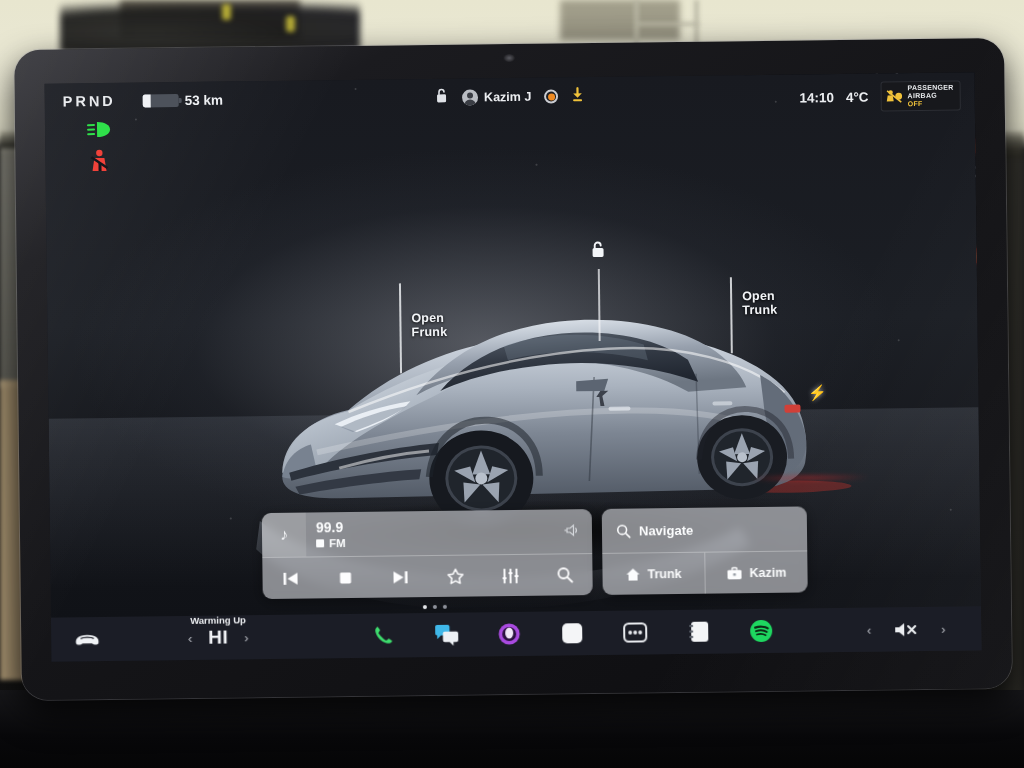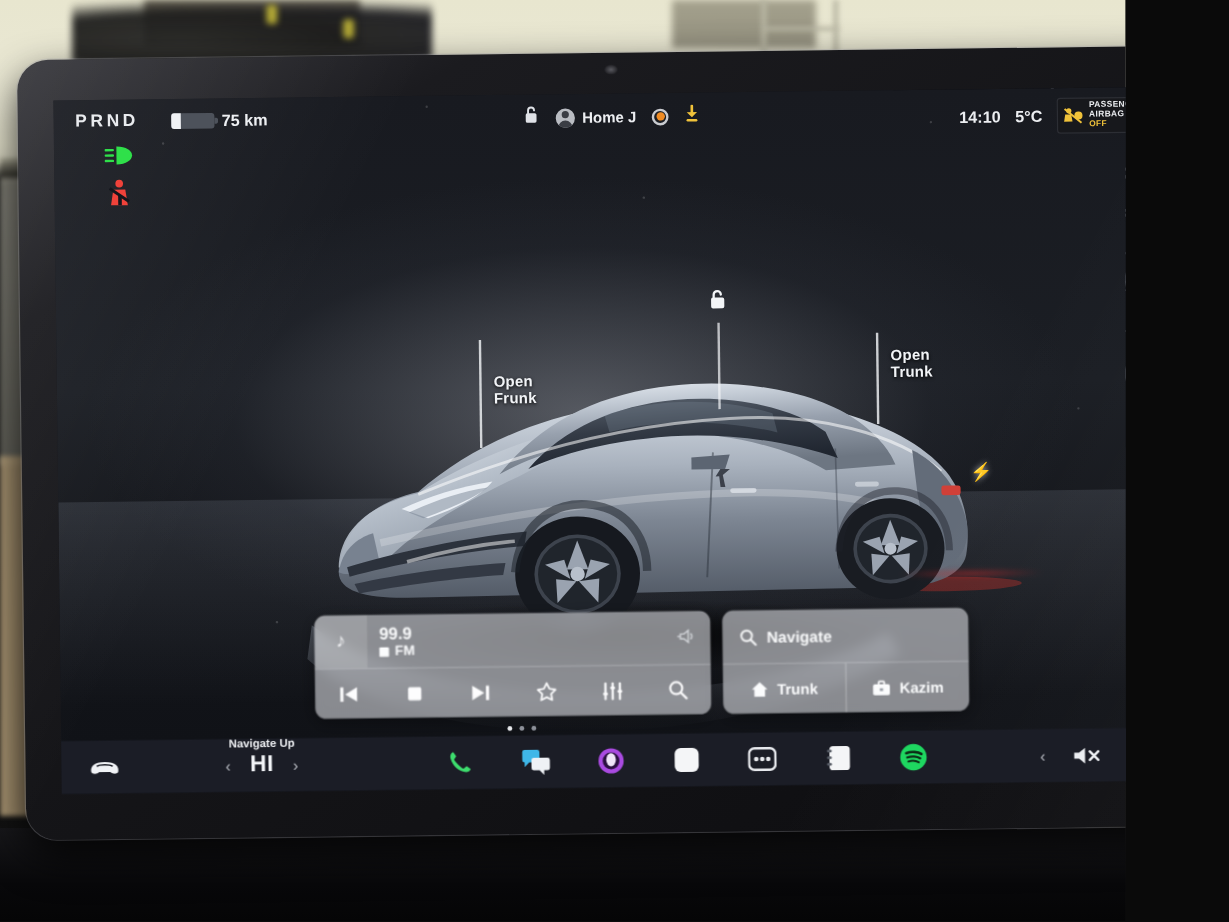--- a/index.html
+++ b/index.html
@@ -7,21 +7,21 @@
   html, body {
     width: 1024px; height: 768px;
     overflow: hidden;
     font-family: "Liberation Sans", sans-serif;
     background: #0a0a0a;
   }
 
   
   #photo {
     position: relative;
-    width: 938px; height: 768px;
+    width: 1024px; height: 768px;
     overflow: hidden;
     background: #121210;
   }
 
   .bg-room {
     position: absolute; inset: 0;
     background:
       linear-gradient(to bottom,
         #e8e6cf 0px, #e9e7d2 40px, #eae8d4 90px, #e4e2cc 120px,
         #d8d6c2 135px, #1a1a1a 150px, #101010 100%);
@@ -544,21 +544,21 @@
 
       <div class="topbar">
         <div class="prnd">
           <span>PRND</span>
         </div>
 
         <div class="battery">
           <div class="batt-shell">
             <div class="batt-fill" style="width: 22%;"></div>
           </div>
-          <div class="batt-text">75 km</div>
+          <div class="batt-text">53 km</div>
         </div>
 
         <div class="tell-headlight">
           <svg width="28" height="17" viewBox="0 0 28 17">
             <path d="M10 1 C 18 1, 23 4.5, 23 8.5 C 23 12.5, 18 16, 10 16 Z" fill="#2fe04a"></path>
             <g stroke="#2fe04a" stroke-width="2" stroke-linecap="round">
               <line x1="1" y1="4" x2="7" y2="4"></line>
               <line x1="1" y1="8.5" x2="7" y2="8.5"></line>
               <line x1="1" y1="13" x2="7" y2="13"></line>
             </g>
@@ -576,37 +576,37 @@
 
         <div class="center-status">
           <div>
             <svg width="14" height="16" viewBox="0 0 14 16">
               <rect x="2" y="6.5" width="9" height="8" rx="1.4" fill="#dfe2e7"></rect>
               <path d="M4 6.5 V4.2 a2.5 2.5 0 0 1 5 0" stroke="#dfe2e7" stroke-width="1.6" fill="none" stroke-linecap="round"></path>
             </svg>
           </div>
           <div class="profile-chip">
             <div class="avatar"></div>
-            <div class="profile-name">Home J</div>
+            <div class="profile-name">Kazim J</div>
           </div>
           <div class="rec-dot">
               <i></i>
             </div>
           <div>
             <svg width="13" height="15" viewBox="0 0 13 15">
               <path d="M6.5 1 V8" stroke="#f0c23a" stroke-width="2.2" stroke-linecap="round"></path>
               <path d="M2.2 6.2 L6.5 10.6 L10.8 6.2 Z" fill="#f0c23a"></path>
               <rect x="2" y="12" width="9" height="2" rx="1" fill="#f0c23a"></rect>
             </svg>
           </div>
         </div>
 
         <div class="right-status">
           <div class="clock">14:10</div>
-          <div class="temp">5°C</div>
+          <div class="temp">4°C</div>
           <div class="airbag">
             <svg width="17" height="15" viewBox="0 0 17 15">
               <circle cx="5" cy="3" r="2.2" fill="#f0c23a"></circle>
               <path d="M2 6 L7 6 L8 12 L1 12 Z" fill="#f0c23a"></path>
               <circle cx="13" cy="7" r="3.4" fill="#f0c23a"></circle>
               <path d="M1.5 1.5 L15.5 13" stroke="#f0c23a" stroke-width="1.6"></path>
             </svg>
             <div class="airbag-text">
               <b>PASSENGER</b>
               <span>
@@ -720,21 +720,21 @@
       <div class="appbar">
 
         <div class="ab-car">
           <svg width="28" height="16" viewBox="0 0 30 17">
             <path d="M3 13 C 2 8, 5 4, 15 4 C 25 4, 28 8, 27 13 C 26 15, 22 15, 20 13 L 10 13 C 8 15, 4 15, 3 13 Z" fill="#f1f3f6"></path>
             <path d="M8 8 C 10 6, 20 6, 22 8" fill="none" stroke="#1b1d26" stroke-width="1.5"></path>
           </svg>
         </div>
 
         <div class="climate">
-          <div class="warm">Navigate Up</div>
+          <div class="warm">Warming Up</div>
           <div class="chev">‹</div>
           <div class="val">HI</div>
           <div class="chev">›</div>
         </div>
 
         <div class="applist">
           <div class="app-ic">
             <svg width="24" height="24" viewBox="0 0 24 24">
               <path d="M6.5 3 C 4.5 4, 3.5 6, 4.5 9 C 6 14, 10 18, 15 19.5 C 18 20.4, 20 19.4, 21 17.4 L 17.6 15 L 15 17 C 12.6 15.8, 8.4 11.6, 7.2 9.2 L 9 6.6 Z" fill="#3ddc6d"></path>
             </svg>

